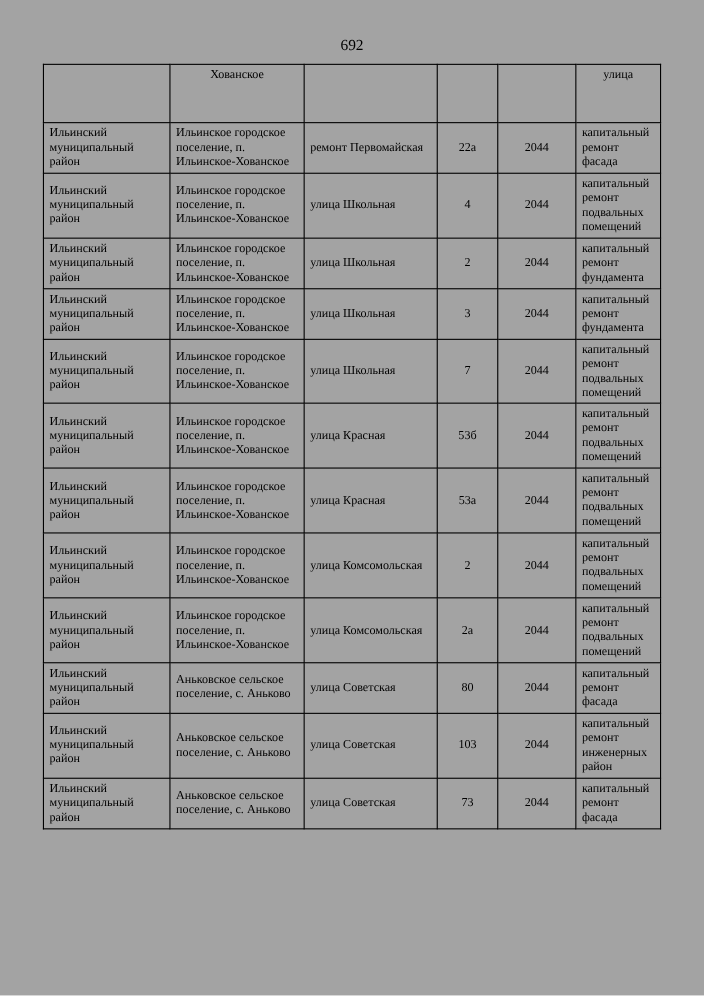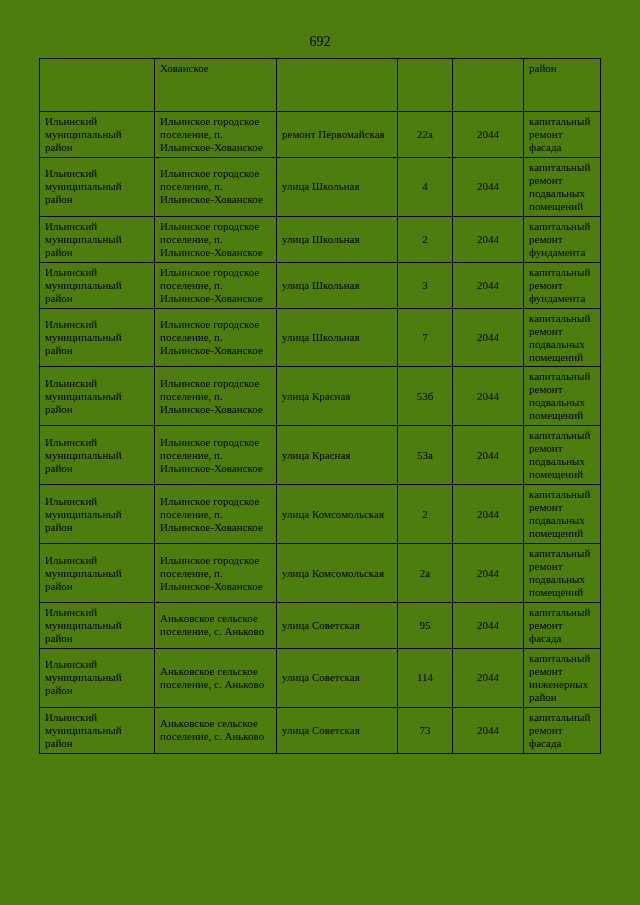--- a/index.html
+++ b/index.html
@@ -4,21 +4,21 @@
 <style>
   html, body {
     margin: 0;
     padding: 0;
     background: #ffffff;
   }
   .page {
     position: relative;
     width: 640px;
     height: 905px;
-    background: #4d7c0f;
+    background: #a3a3a3;
     font-family: "Liberation Serif", serif;
     color: #000000;
     overflow: hidden;
   }
   .page-number {
     text-align: center;
     padding-top: 34px;
     padding-bottom: 8px;
     font-size: 14px;
     color: #000000;
@@ -45,20 +45,21 @@
     text-align: left;
   }
   table.schedule td.cell-house,
   table.schedule td.cell-year {
     text-align: center;
     font-family: Liberation Serif, serif;
   }
   table.schedule tr.continuation td {
     vertical-align: top;
     height: 46px;
+    text-align: center;
   }
 </style>
 </head>
 <body>
 
 <div class="page">
 
   <div class="page-number">692</div>
 
   <table class="schedule">
@@ -70,21 +71,21 @@
       <col class="c-year">
       <col class="c-repair">
     </colgroup>
     <tbody>
         <tr class="continuation">
       <td class="cell-district"></td>
       <td class="cell-settlement">Хованское</td>
       <td class="cell-street"></td>
       <td class="cell-house"></td>
       <td class="cell-year"></td>
-      <td class="cell-repair">район</td>
+      <td class="cell-repair">улица</td>
     </tr>
         <tr>
       <td class="cell-district">Ильинский муниципальный район</td>
       <td class="cell-settlement">Ильинское городское поселение, п. Ильинское-Хованское</td>
       <td class="cell-street">ремонт Первомайская</td>
       <td class="cell-house">22а</td>
       <td class="cell-year">2044</td>
       <td class="cell-repair">капитальный ремонт фасада</td>
     </tr>
         <tr>
@@ -148,29 +149,29 @@
       <td class="cell-settlement">Ильинское городское поселение, п. Ильинское-Хованское</td>
       <td class="cell-street">улица Комсомольская</td>
       <td class="cell-house">2а</td>
       <td class="cell-year">2044</td>
       <td class="cell-repair">капитальный ремонт подвальных помещений</td>
     </tr>
         <tr>
       <td class="cell-district">Ильинский муниципальный район</td>
       <td class="cell-settlement">Аньковское сельское поселение, с. Аньково</td>
       <td class="cell-street">улица  Советская</td>
-      <td class="cell-house">95</td>
+      <td class="cell-house">80</td>
       <td class="cell-year">2044</td>
       <td class="cell-repair">капитальный ремонт фасада</td>
     </tr>
         <tr>
       <td class="cell-district">Ильинский муниципальный район</td>
       <td class="cell-settlement">Аньковское сельское поселение, с. Аньково</td>
       <td class="cell-street">улица  Советская</td>
-      <td class="cell-house">114</td>
+      <td class="cell-house">103</td>
       <td class="cell-year">2044</td>
       <td class="cell-repair">капитальный ремонт инженерных район</td>
     </tr>
         <tr>
       <td class="cell-district">Ильинский муниципальный район</td>
       <td class="cell-settlement">Аньковское сельское поселение, с. Аньково</td>
       <td class="cell-street">улица  Советская</td>
       <td class="cell-house">73</td>
       <td class="cell-year">2044</td>
       <td class="cell-repair">капитальный ремонт фасада</td>

